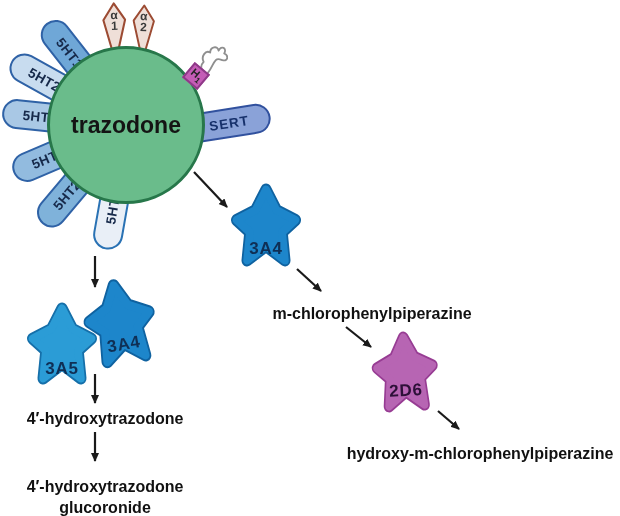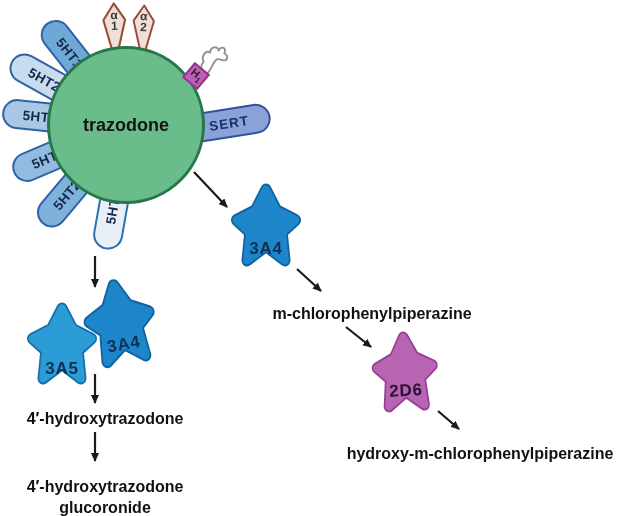--- a/index.html
+++ b/index.html
@@ -8,21 +8,21 @@
 
   
   .pill{position:absolute;width:86px;height:30px;border-radius:15px;box-sizing:border-box;
         border:2px solid #2f62a6;display:flex;align-items:center;justify-content:center;z-index:1;}
   .pill span{font-size:13.5px;font-weight:bold;color:#16294a;letter-spacing:.4px;white-space:nowrap;}
 
   
   .circle{position:absolute;left:47px;top:46px;width:158px;height:158px;border-radius:50%;
           background:#6abc8b;border:3px solid #27774a;box-sizing:border-box;z-index:2;
           display:flex;align-items:center;justify-content:center;}
-  .circle span{font-size:18px;font-weight:bold;color:#141414;}
+  .circle span{font-size:23px;font-weight:bold;color:#141414;}
 
   
   .kite{position:absolute;z-index:1;}
   .kite .klabel{position:absolute;left:0;top:8px;width:100%;text-align:center;
                 font-size:12px;font-weight:bold;color:#3a3a3a;line-height:11px;}
 
   
   .h1sq{position:absolute;left:186px;top:66px;width:20px;height:20px;background:#c45cb6;
         border:2px solid #8e3a88;box-sizing:border-box;transform:rotate(40deg);z-index:3;
         display:flex;align-items:center;justify-content:center;}

